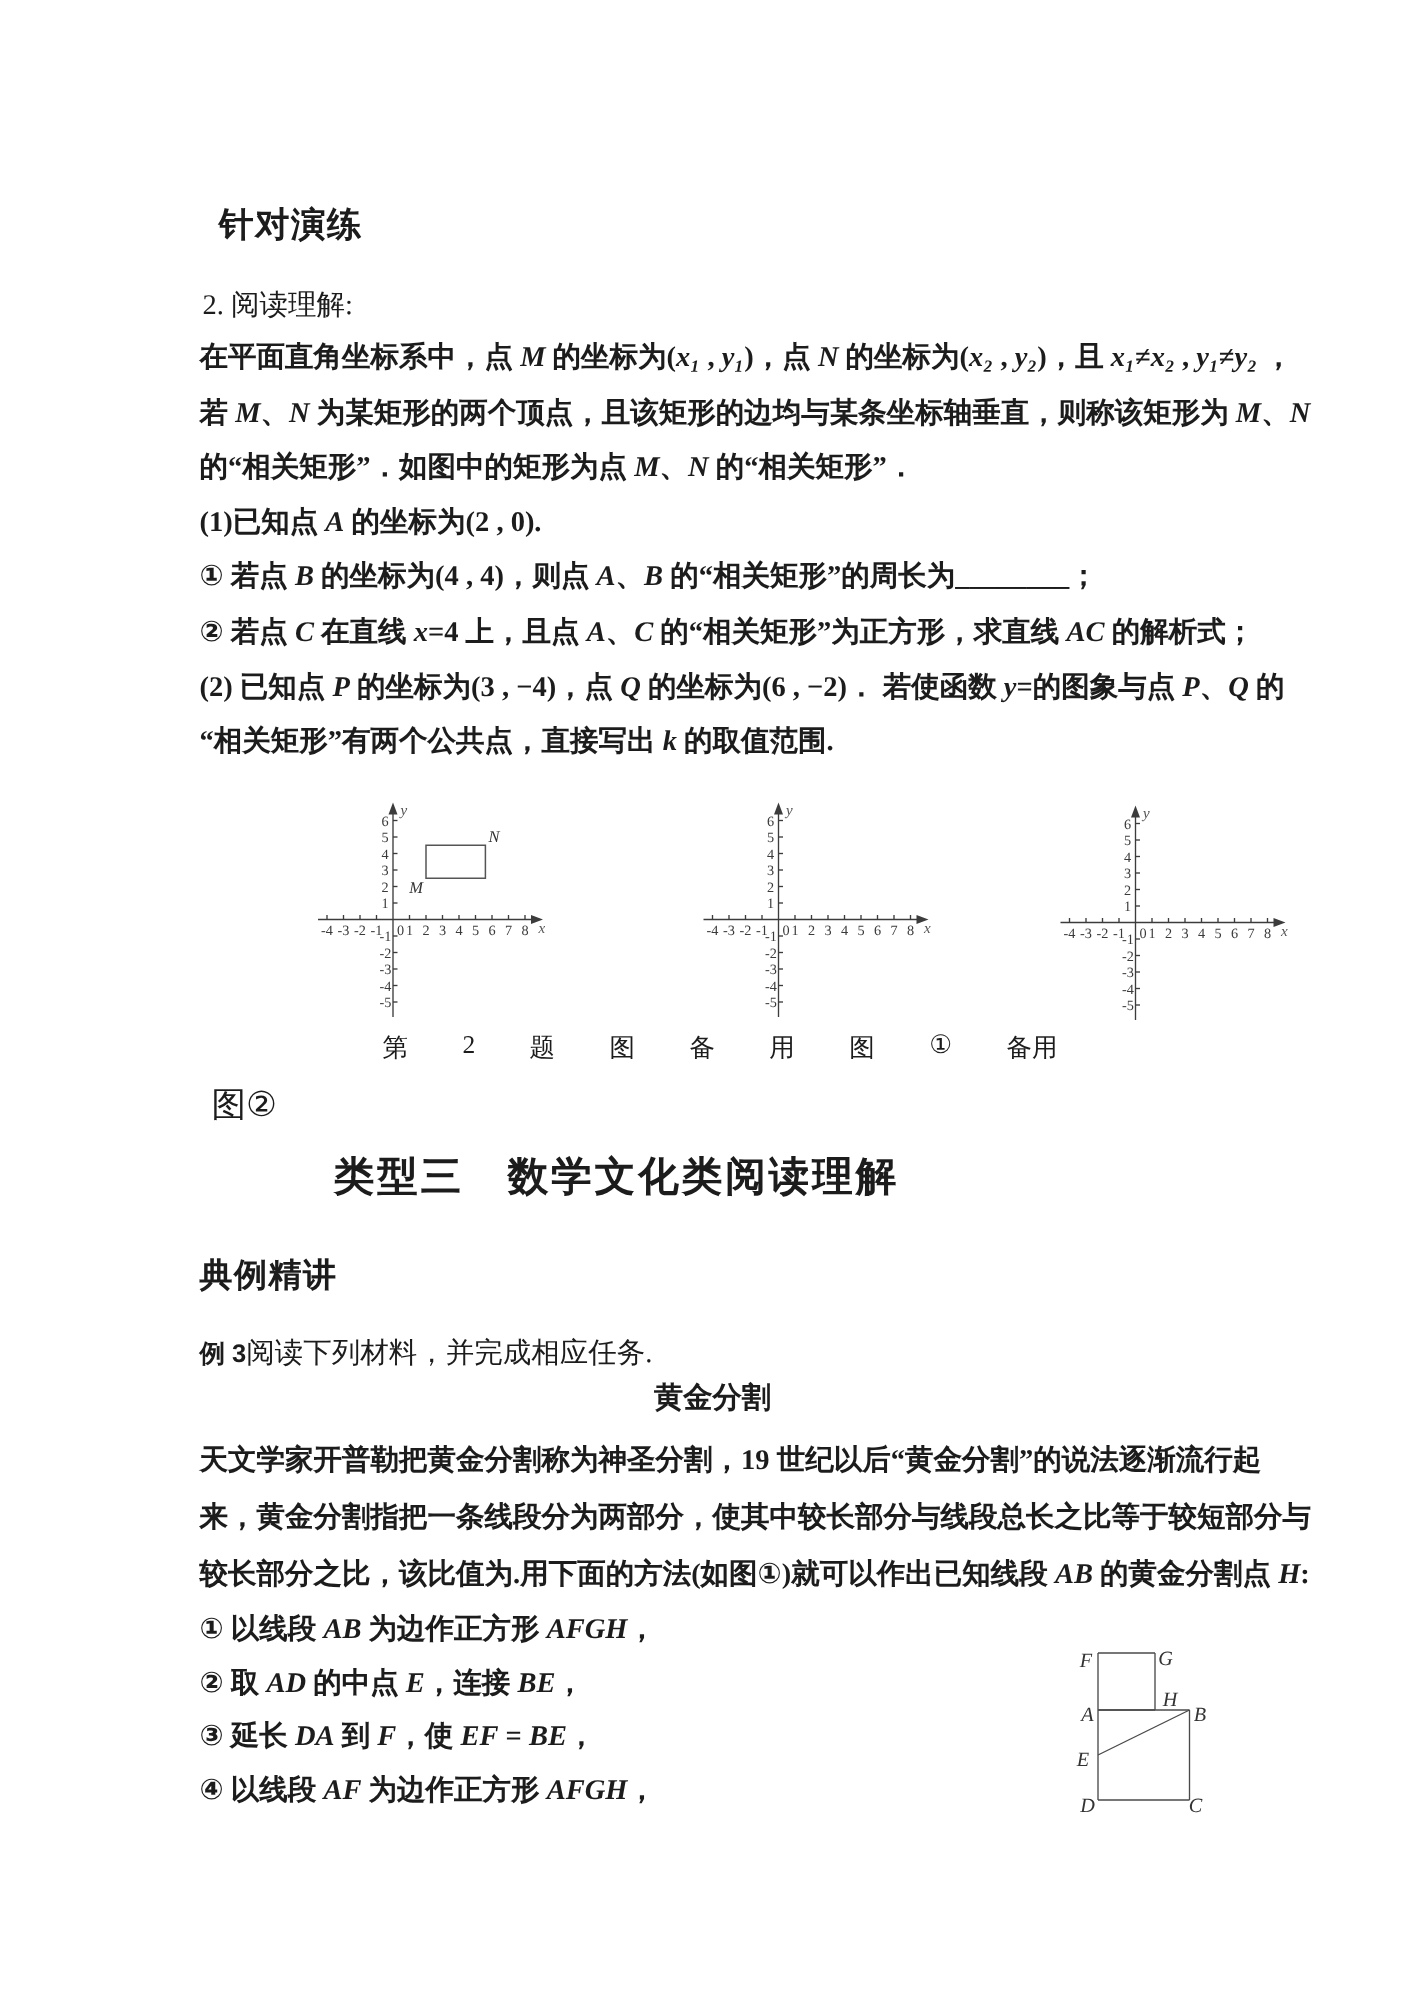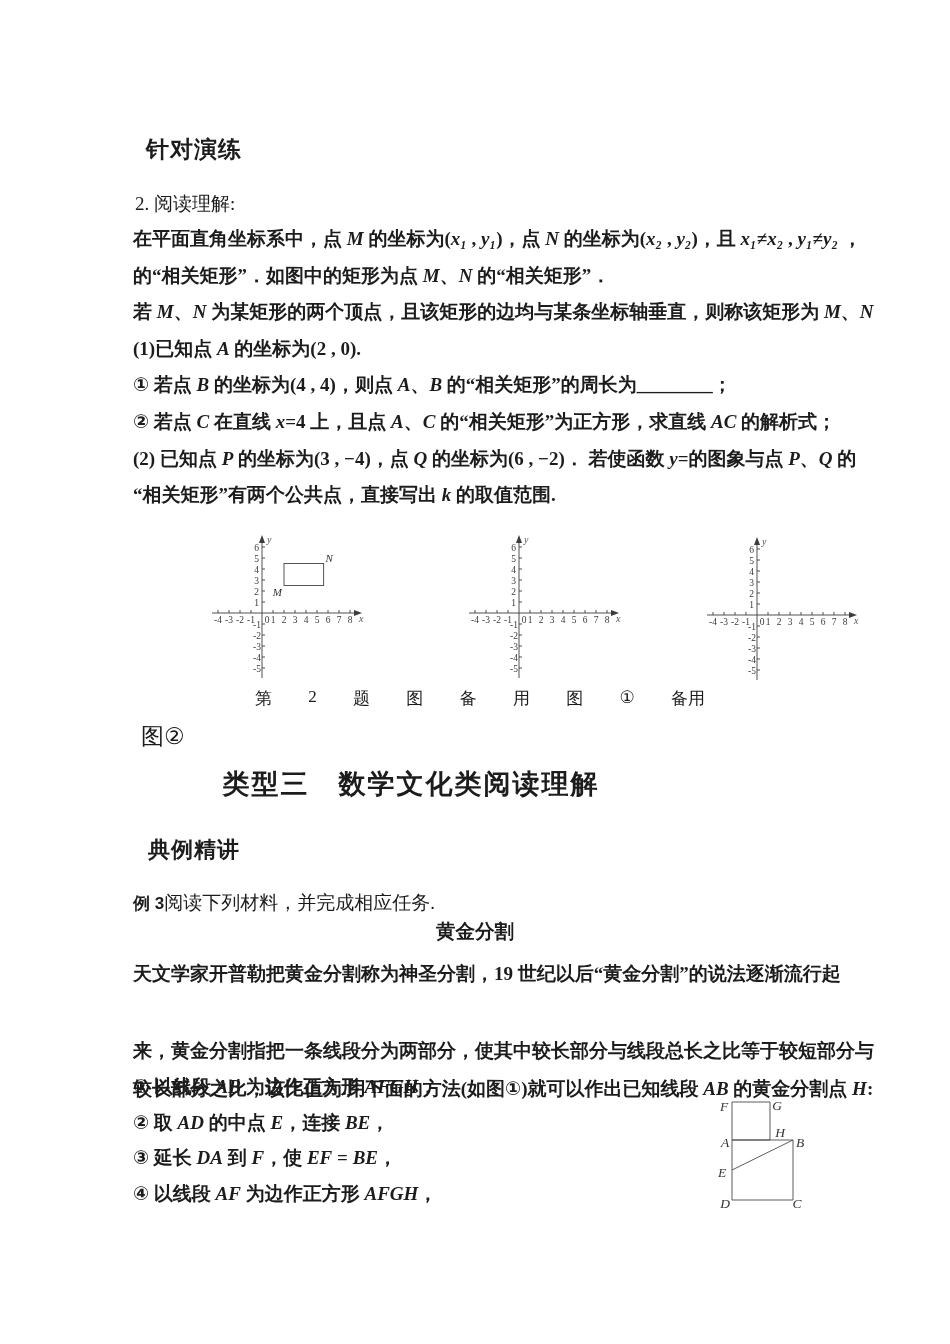--- a/index.html
+++ b/index.html
@@ -32,22 +32,22 @@
 </style>
 </head>
 <body>
 
 <div class="abs hei h1" style="left:128px;top:134px;margin-left:18px;">针对演练</div>
 
 <div class="abs body-line" style="left:135px;top:186px;">2. 阅读理解:</div>
 
 <div class="abs para" style="top:221px;">
   <div class="body-line">在平面直角坐标系中，点 <i>M</i> 的坐标为(<i>x₁</i> , <i>y₁</i>)，点 <i>N</i> 的坐标为(<i>x₂</i> , <i>y₂</i>)，且 <i>x₁</i>≠<i>x₂</i> , <i>y₁</i>≠<i>y₂</i> ，</div>
+  <div class="body-line">若 <i>M</i>、<i>N</i> 为某矩形的两个顶点，且该矩形的边均与某条坐标轴垂直，则称该矩形为 <i>M</i>、<i>N</i></div>
   <div class="body-line">的“相关矩形”．如图中的矩形为点 <i>M</i>、<i>N</i> 的“相关矩形”．</div>
-  <div class="body-line">若 <i>M</i>、<i>N</i> 为某矩形的两个顶点，且该矩形的边均与某条坐标轴垂直，则称该矩形为 <i>M</i>、<i>N</i></div>
   <div class="body-line">(1)已知点 <i>A</i> 的坐标为(2 , 0).</div>
   <div class="body-line">① 若点 <i>B</i> 的坐标为(4 , 4)，则点 <i>A</i>、<i>B</i> 的“相关矩形”的周长为________；</div>
   <div class="body-line">② 若点 <i>C</i> 在直线 <i>x</i>=4 上，且点 <i>A</i>、<i>C</i> 的“相关矩形”为正方形，求直线 <i>AC</i> 的解析式；</div>
   <div class="body-line">(2) 已知点 <i>P</i> 的坐标为(3 , −4)，点 <i>Q</i> 的坐标为(6 , −2)． 若使函数 <i>y</i>=的图象与点 <i>P</i>、<i>Q</i> 的</div>
   <div class="body-line">“相关矩形”有两个公共点，直接写出 <i>k</i> 的取值范围.</div>
 </div>
 
 <svg style="left:210px;top:534px;" width="153" height="146" viewBox="0 0 153 146">
     <line x1="2" y1="79" x2="146" y2="79" class="ax"></line>
     <polygon points="152,79 144,76 144,82" class="ah"></polygon>
@@ -225,31 +225,31 @@
   <span>备</span>
   <span>用</span>
   <span>图</span>
   <span>①</span>
   <span>备用</span>
 </div>
 <div class="abs" style="left:141px;top:721px;font-size:23px;">图②</div>
 
 <div class="abs hei h2" style="top:766px;">类型三　数学文化类阅读理解</div>
 
-<div class="abs hei h3" style="left:148px;top:835px;">典例精讲</div>
+<div class="abs hei h3" style="left:133px;top:835px;">典例精讲</div>
 
 <div class="abs body-line" style="left:133px;top:885px;">
   <span class="hei" style="font-size:17px;">例 3</span><span style="">阅读下列材料，并完成相应任务.</span>
 </div>
 
 <div class="abs hei center-line" style="top:918px;font-size:19.5px;">黄金分割</div>
 
 <div class="abs para" style="top:955px;">
   <div class="body-line" style="line-height:38px;">天文学家开普勒把黄金分割称为神圣分割，19 世纪以后“黄金分割”的说法逐渐流行起</div>
-  <div class="body-line" style="line-height:38px;margin-top:39px;">来，黄金分割指把一条线段分为两部分，使其中较长部分与线段总长之比等于较短部分与</div>
+  <div class="body-line" style="line-height:38px;">来，黄金分割指把一条线段分为两部分，使其中较长部分与线段总长之比等于较短部分与</div>
   <div class="body-line" style="line-height:38px;">较长部分之比，该比值为.用下面的方法(如图①)就可以作出已知线段 <i>AB</i> 的黄金分割点 <i>H</i>:</div>
 </div>
 
 <div class="abs para" style="top:1069px;">
   <div class="body-line" style="line-height:35.6px;">① 以线段 <i>AB</i> 为边作正方形 <i>AFGH</i>，</div>
   <div class="body-line" style="line-height:35.6px;">② 取 <i>AD</i> 的中点 <i>E</i>，连接 <i>BE</i>，</div>
   <div class="body-line" style="line-height:35.6px;">③ 延长 <i>DA</i> 到 <i>F</i>，使 <i>EF</i> = <i>BE</i>，</div>
   <div class="body-line" style="line-height:35.6px;">④ 以线段 <i>AF</i> 为边作正方形 <i>AFGH</i>，</div>
 </div>
 

